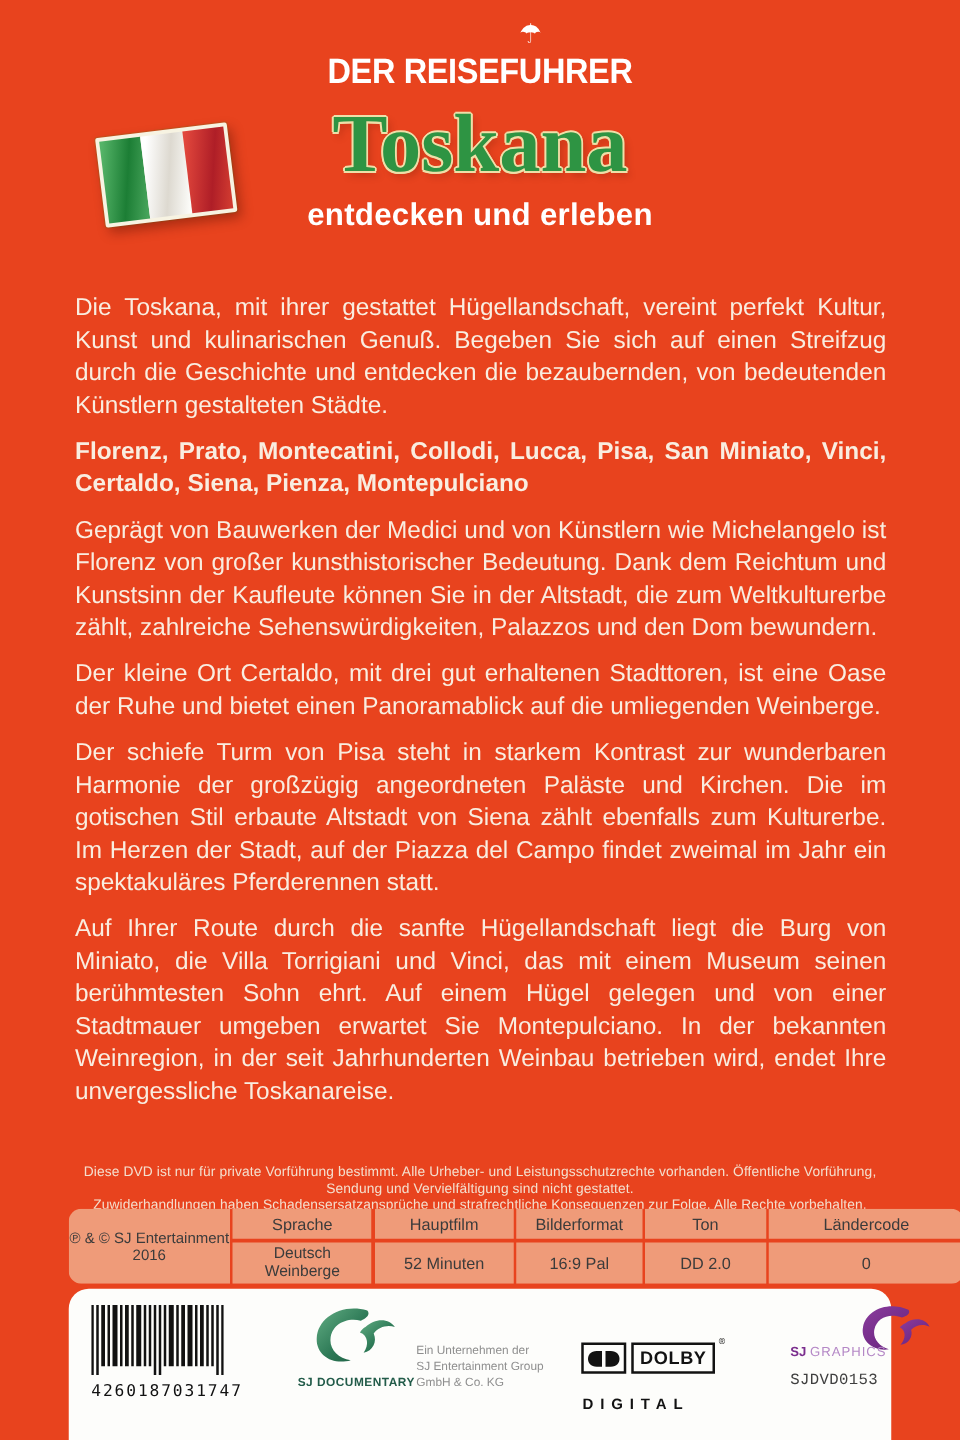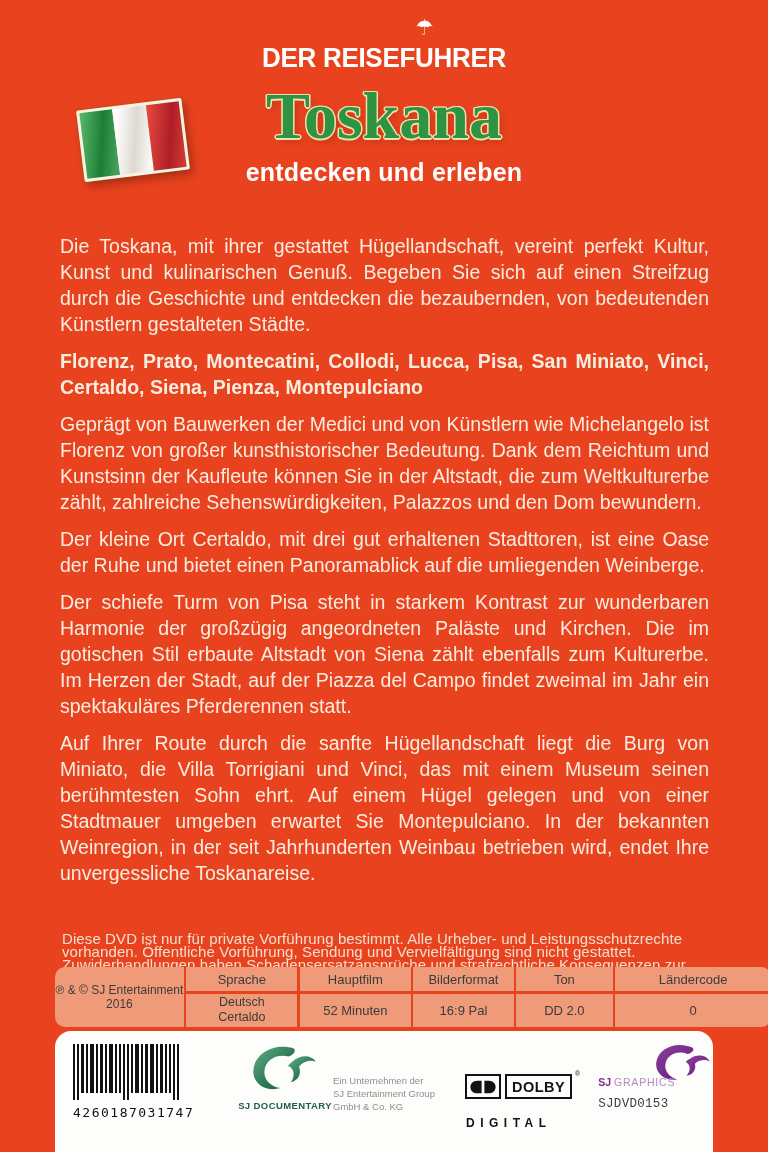--- a/index.html
+++ b/index.html
@@ -49,22 +49,22 @@
   
   .copy{
     position:absolute;left:60px;right:59px;top:233px;
     color:#F9EDE0;font-size:19.5px;line-height:26px;text-align:justify;
   }
   .copy p{margin:0 0 11px 0;}
   .copy p.cities{font-weight:bold;}
 
   
   .legal{
-    position:absolute;left:62px;right:62px;top:932px;
-    color:#F4DFCE;font-size:15px;line-height:13px;letter-spacing:0.1px;
+    position:absolute;left:62px;right:62px;top:932px;text-align:center;
+    color:#F4DFCE;font-size:11px;line-height:13px;letter-spacing:0.1px;
   }
 
   
   .specs{
     position:absolute;left:55px;top:967px;width:716px;height:60px;
     background:#E8431E;border-radius:10px;overflow:hidden;
     display:grid;grid-template-columns:18% 15.5% 15.5% 14% 13.5% auto;
     grid-template-rows:24px 33px;gap:2.5px;box-sizing:border-box;
   }
   .cell{
@@ -89,21 +89,21 @@
   .company-block{flex:0 0 auto;width:90px;margin-top:30px;
     font-size:9.5px;line-height:13px;color:#8E8E8E;text-align:left;white-space:nowrap;}
   .dolby-block{flex:0 0 auto;margin-left:42px;margin-top:30px;position:relative;}
   .dolby-row{display:flex;gap:4px;align-items:center;}
   .dd-box{border:2.5px solid #121212;width:36px;height:25px;box-sizing:border-box;
     display:flex;align-items:center;justify-content:center;background:#FDFDFB;}
   .dolby-word{border:2.5px solid #121212;box-sizing:border-box;height:25px;padding:0 5px;
     display:flex;align-items:center;font-size:14.5px;font-weight:bold;color:#121212;letter-spacing:0.5px;}
   .dolby-reg{position:absolute;right:-8px;top:-4px;font-size:7px;color:#121212;}
   .dolby-digital{margin-top:17px;font-size:12px;font-weight:bold;color:#121212;letter-spacing:5.5px;padding-left:1px;}
-  .sjgfx-block{flex:0 0 auto;position:relative;margin-left:24px;width:120px;height:95px;}
+  .sjgfx-block{flex:0 0 auto;position:relative;margin-left:58px;width:120px;height:95px;}
   .sjgfx-swirl{position:absolute;right:2px;top:-2px;}
   .sjgfx-label{position:absolute;left:2px;top:32px;font-size:10.5px;white-space:nowrap;}
   .sjgfx-label .sj{font-weight:bold;color:#7B2E8E;}
   .sjgfx-label .gr{color:#B487C6;letter-spacing:0.8px;}
   .sjgfx-code{position:absolute;left:2px;top:53px;font-size:12.5px;color:#3F3F3F;letter-spacing:0.3px;font-family:Liberation Mono, monospace;}
 </style>
 </head>
 <body>
 
 <div class="cover">
@@ -141,21 +141,21 @@
   <div class="specs">
     <div class="cell">Sprache</div>
     <div class="cell">Hauptfilm</div>
     <div class="cell">Bilderformat</div>
     <div class="cell">Ton</div>
     <div class="cell">Ländercode</div>
     <div class="cell note">℗ &amp; © SJ Entertainment 2016</div>
     <div class="cell">
       <div class="langs">
         <div>Deutsch</div>
-        <div>Certaldo</div>
+        <div>Weinberge</div>
       </div>
     </div>
     <div class="cell">52 Minuten</div>
     <div class="cell">16:9 Pal</div>
     <div class="cell">DD 2.0</div>
     <div class="cell">0</div>
   </div>
 
   <div class="white-panel">
 

